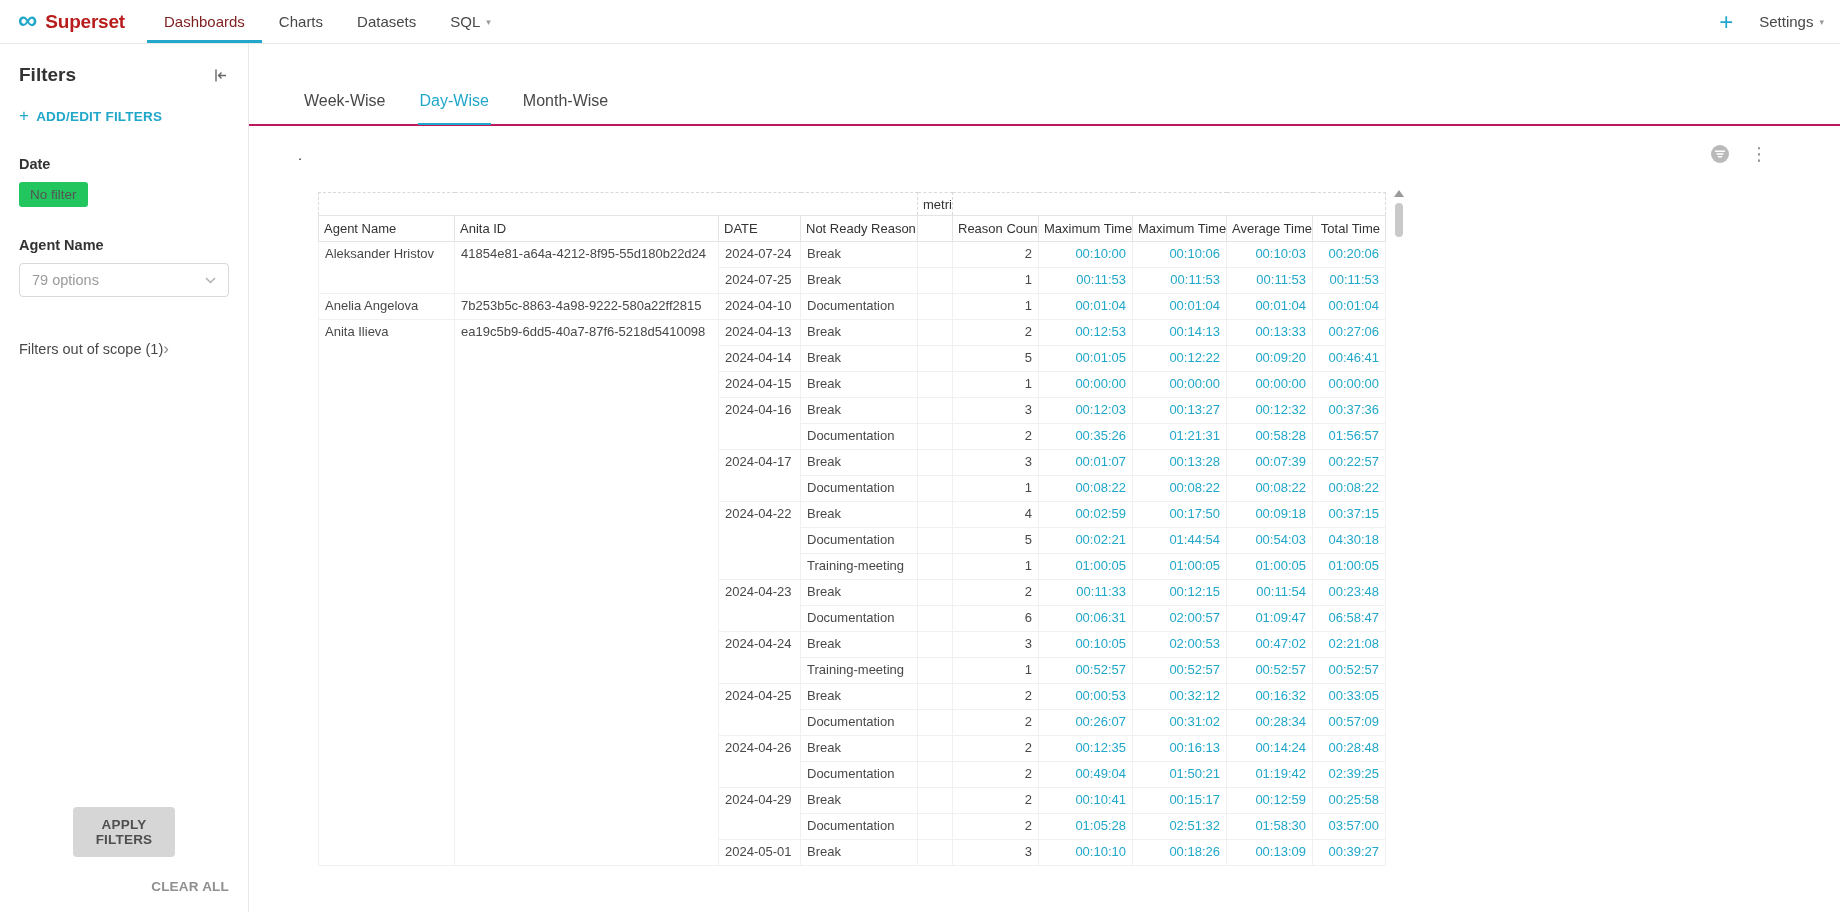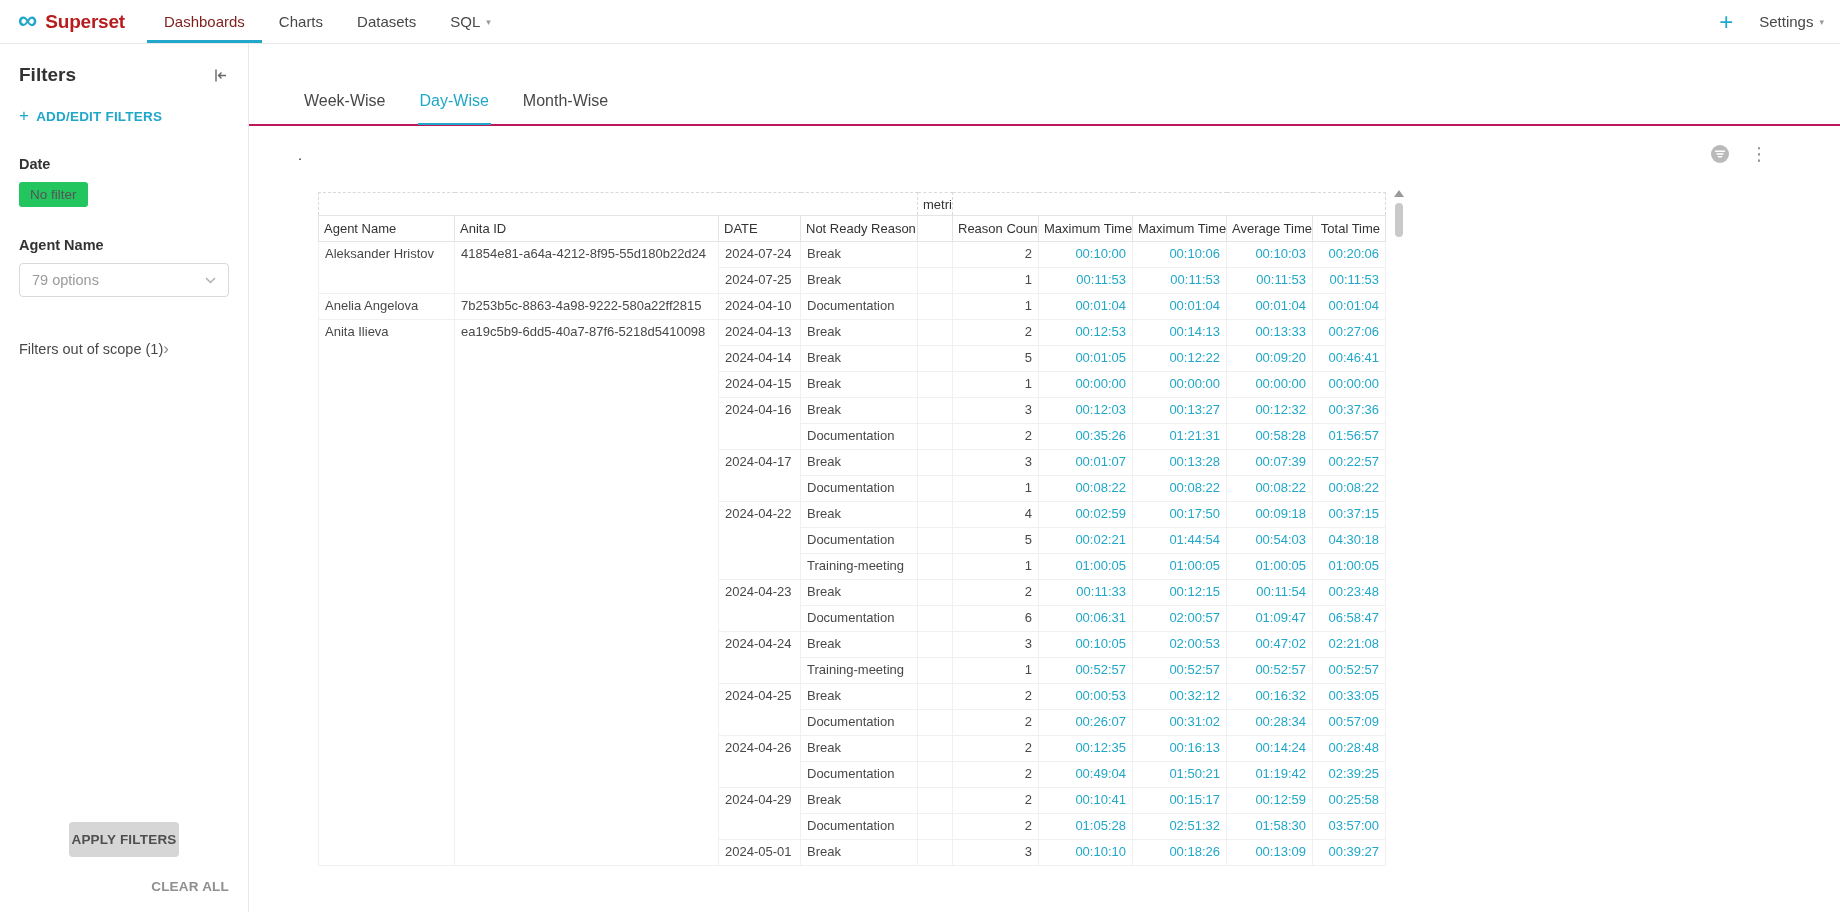--- a/index.html
+++ b/index.html
@@ -29,21 +29,21 @@
   .filters-title { font-size:19px; font-weight:600; color:#333; }
   .collapse-btn { cursor:pointer; display:flex; align-items:center; }
   .add-edit { color:#20a7c9; font-size:13.5px; font-weight:600; display:flex; align-items:center; gap:7px; margin-bottom:30px; cursor:pointer; letter-spacing:0.2px; }
   .add-edit .plus-sm { font-size:17px; font-weight:400; }
   .filter-section-label { font-size:14.5px; font-weight:600; color:#333; margin-bottom:10px; }
   .chip { display:inline-block; background:#22c55e; border-radius:3px; padding:5px 11px; font-size:13.5px; color:#555; margin-bottom:30px; cursor:pointer; }
   .select-box { border:1px solid #d9d9d9; border-radius:4px; height:34px; display:flex; align-items:center; justify-content:space-between; padding:0 12px; color:#9a9a9a; font-size:14.5px; margin-bottom:42px; cursor:pointer; background:#fff; }
   .out-of-scope { display:flex; justify-content:flex-start; align-items:center; font-size:14.5px; color:#484848; cursor:pointer; }
   .chev-right { color:#8c8c8c; font-size:17px; }
   .sidebar-spacer { flex:1; }
-  .apply-btn { background:#d6d6d6; color:#4f4f4f; font-weight:600; font-size:13.5px; border-radius:4px; padding:10px 0; text-align:center; width:110px; margin:0 auto; cursor:pointer; letter-spacing:0.2px; }
+  .apply-btn { background:#d6d6d6; color:#4f4f4f; font-weight:600; font-size:13.5px; border-radius:4px; padding:10px 0; text-align:center; width:102px; margin:0 auto; cursor:pointer; letter-spacing:0.2px; }
   .clear-all { text-align:right; color:#8f8f8f; font-size:13.5px; font-weight:600; margin-top:22px; cursor:pointer; letter-spacing:0.2px; }
 
   
   .main { flex:1; display:flex; flex-direction:column; overflow:hidden; background:#fff; }
   .dash-header { display:flex; align-items:center; padding:30px 16px 0 56px; height:66px; flex:0 0 66px; }
   .dash-title { font-size:24px; font-weight:600; color:#333; }
   .fav-star { margin-left:15px; color:#b8b8b8; font-size:19px; cursor:pointer; }
   .draft-badge { margin-left:15px; border:1px solid #cfcfcf; color:#666; background:#fafafa; border-radius:12px; font-size:13px; padding:3px 13px; }
   .header-actions { margin-left:auto; display:flex; align-items:center; gap:14px; }
   .edit-btn { background:#f0f0f0; color:#565656; font-weight:600; font-size:13px; padding:10px 16px; border-radius:4px; cursor:pointer; letter-spacing:0.4px; }

